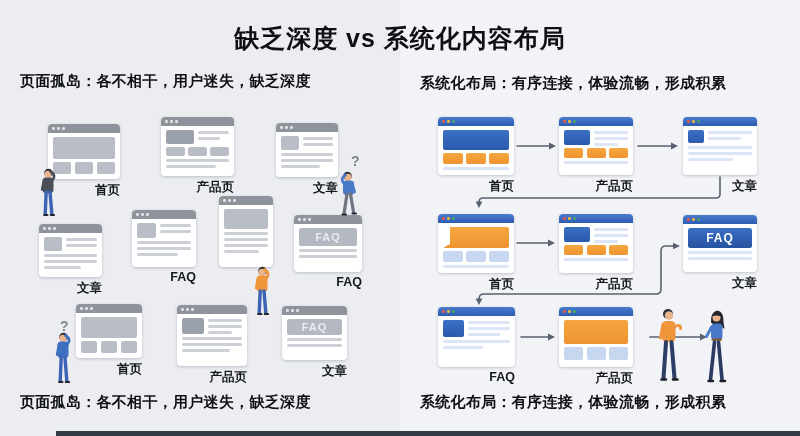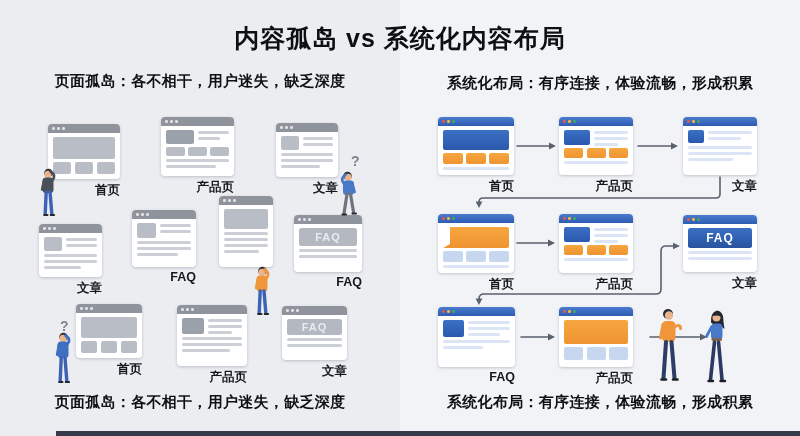--- a/index.html
+++ b/index.html
@@ -2,21 +2,21 @@
 <html><head>
 <meta charset="utf-8">
 <style>
   html,body{margin:0;padding:0;background:#dfe1e6;}
   #canvas{position:relative;width:800px;height:436px;overflow:hidden;
     background:linear-gradient(90deg,#ebedf1 0,#ebedf1 50%,#f2f3f6 50%,#f2f3f6 100%);
     font-family:"Liberation Sans","DejaVu Sans",sans-serif;}
   .title{position:absolute;left:0;top:22px;width:800px;text-align:center;
     font-size:25px;font-weight:800;color:#0d0f12;letter-spacing:1px;}
   .subtitle,.caption{position:absolute;font-size:15px;font-weight:700;color:#0e1013;
-    text-align:center;letter-spacing:.3px;}
+    text-align:left;letter-spacing:.3px;}
   
   .card{position:absolute;background:#fff;border-radius:4px;
     box-shadow:0 1px 3px rgba(40,55,80,.25);}
   .hd{height:9px;border-radius:4px 4px 0 0;display:flex;align-items:center;gap:2.5px;padding-left:4px;}
   .gray .hd{background:#8f949c;}
   .blue .hd{background:linear-gradient(180deg,#4a7bce,#2d5cb3);}
   .dot{width:2.6px;height:2.6px;border-radius:50%;background:#e0e2e6;flex:none;}
   .blue .dot:nth-child(1){background:#e2574c;}
   .blue .dot:nth-child(2){background:#eab83f;}
   .blue .dot:nth-child(3){background:#43a563;}
@@ -42,21 +42,21 @@
   .qmark{position:absolute;font-size:14px;font-weight:700;color:#7e838d;}
   .person{position:absolute;}
   #arrows{position:absolute;left:0;top:0;pointer-events:none;}
   .strip{position:absolute;top:431px;left:56px;width:744px;height:5px;background:#353b48;}
 </style>
 </head>
 <body>
 
 <div id="canvas">
 
-  <div class="title">内容孤岛 vs 系统化内容布局</div>
+  <div class="title">缺乏深度 vs 系统化内容布局</div>
   <div class="subtitle" style="left:20px;top:72px;width:360px">页面孤岛：各不相干，用户迷失，缺乏深度</div>
   <div class="subtitle" style="left:420px;top:74px;width:360px">系统化布局：有序连接，体验流畅，形成积累</div>
 
   <div class="card gray" style="left:48px;top:124px;width:72px;height:55px">
     <div class="hd">
         <i class="dot"></i>
         <i class="dot"></i>
         <i class="dot"></i>
       </div>
     <div class="bd">

